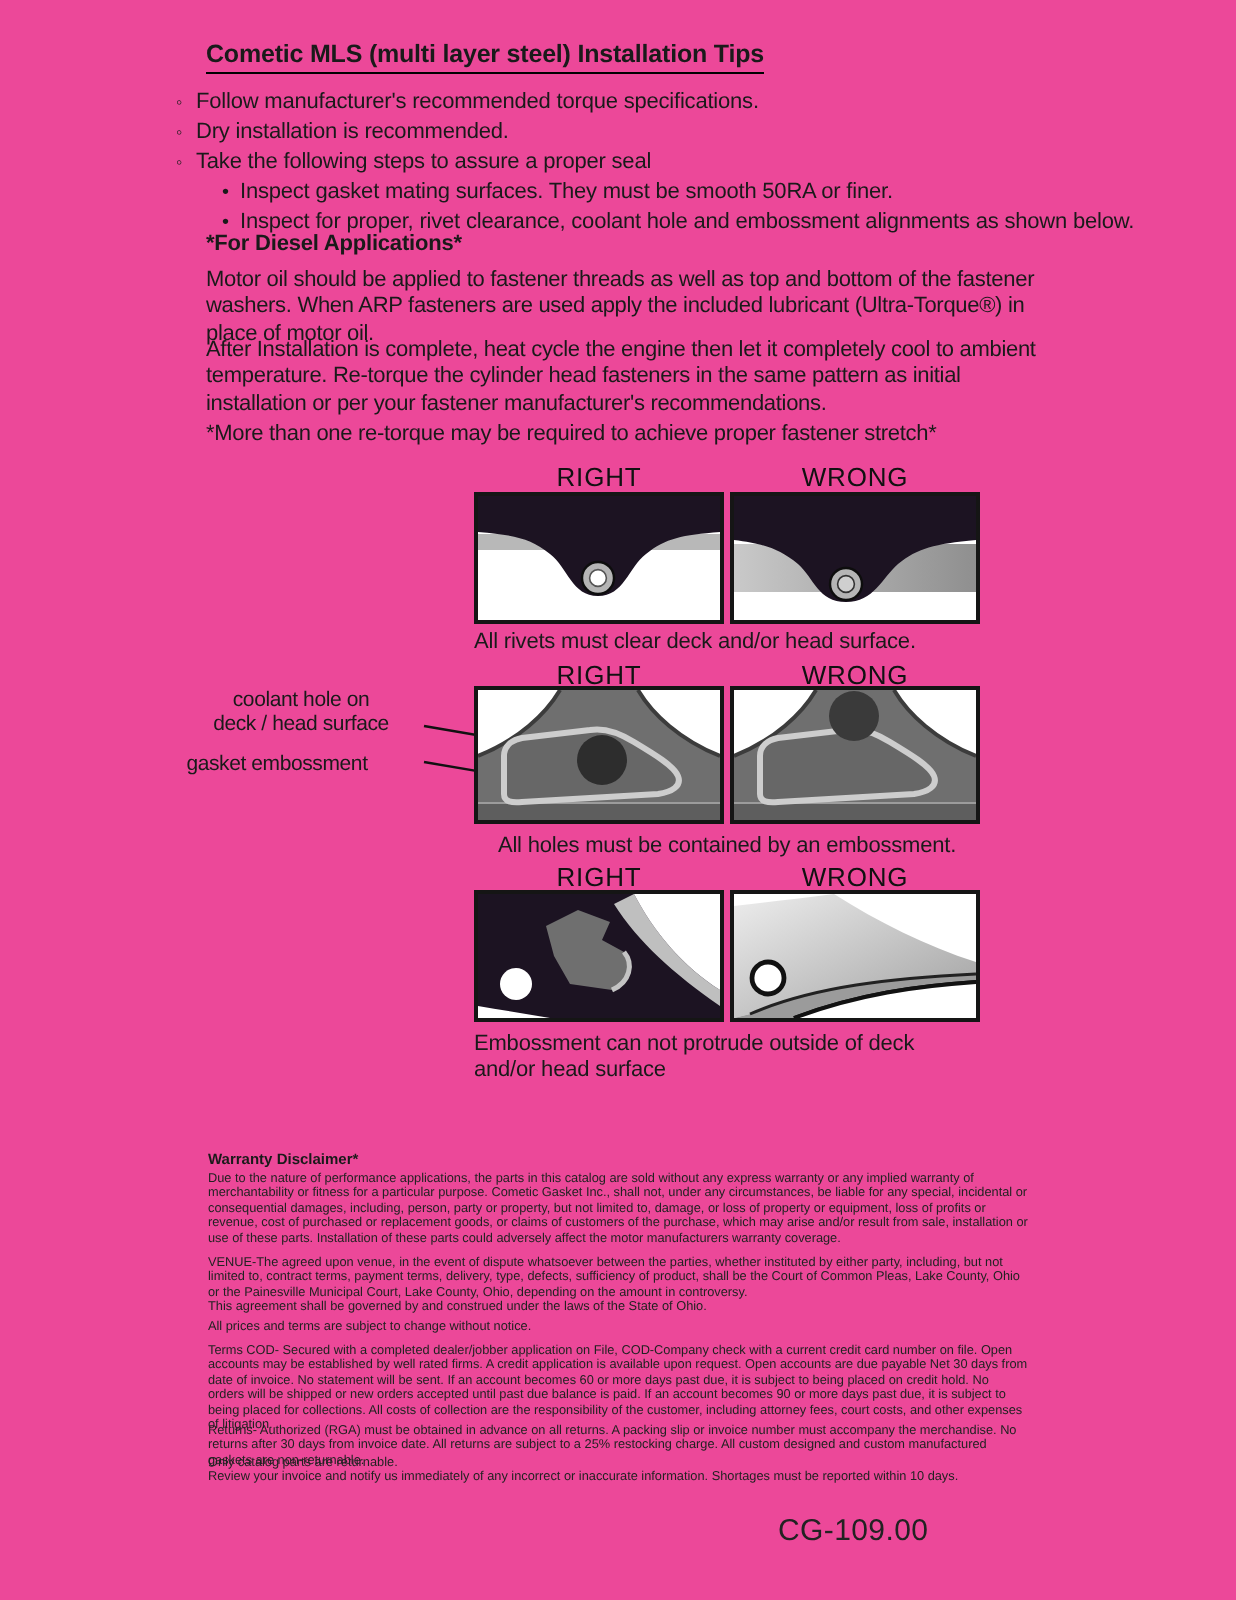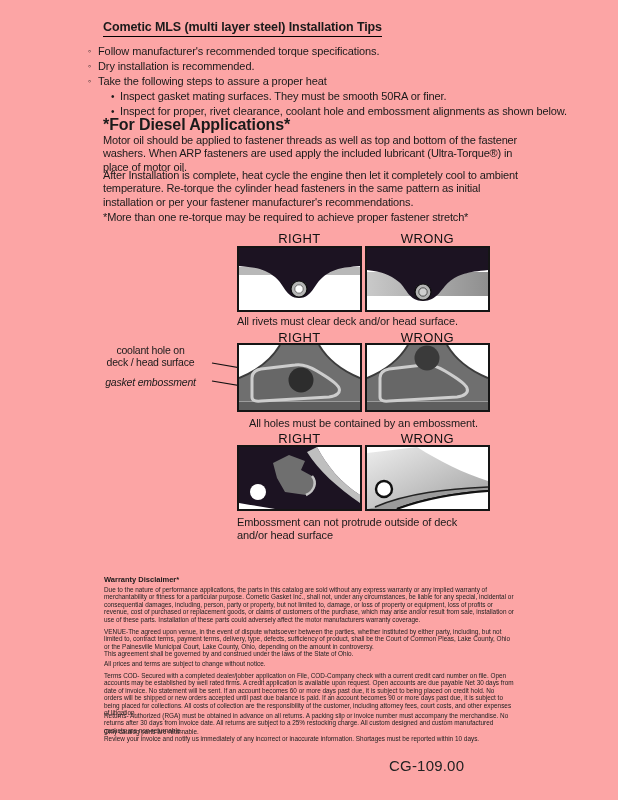--- a/index.html
+++ b/index.html
@@ -1,31 +1,31 @@
 <!DOCTYPE html>
 <html><head>
 <meta charset="utf-8">
 <style>
   html,body{margin:0;padding:0;background:#ffffff;}
   .page{
-    position:relative;width:618px;height:800px;background:#fca5a5;overflow:hidden;
+    position:relative;width:618px;height:800px;background:#ec4899;overflow:hidden;
     font-family:"Liberation Sans","DejaVu Sans",sans-serif;color:#1a1a1a;
     --dark:#1c1322; --deckgray:#b8b8b8; --webgray:#6f6f6f; --hole:#2d2d2d; --emboss:#cdcdcd;
   }
   .abs{position:absolute;}
   .title{
     left:103px;top:20px;font-size:12.5px;font-weight:bold;letter-spacing:-0.1px;
     border-bottom:1.6px solid #000;padding-bottom:2px;white-space:nowrap;
   }
   .bullets{left:88px;top:44px;width:505px;font-size:11px;letter-spacing:-0.1px;}
   .bline{display:flex;line-height:14.6px;white-space:nowrap;}
   .bline .m{width:10px;flex:0 0 10px;text-align:left;font-size:9px;line-height:15px;}
   .bline.sub{padding-left:23px;}
   .bline.sub .m{font-size:10px;width:9px;flex-basis:9px;}
-  .h2{font-size:16px;font-weight:bold;letter-spacing:-0.1px;white-space:nowrap;}
+  .h2{font-size:11px;font-weight:bold;letter-spacing:-0.1px;white-space:nowrap;}
   .para{width:424px;font-size:11px;line-height:13.4px;letter-spacing:-0.15px;}
   .dg-label{font-size:13px;letter-spacing:0.4px;color:#111;width:125px;text-align:center;}
   .artbox{border:2px solid #151515;background:#fff;display:block;}
   .cap{font-size:11px;font-weight:500;letter-spacing:-0.1px;white-space:nowrap;}
   .cap.center{width:253px;text-align:center;}
   .sidelabel{font-size:10.5px;line-height:12px;text-align:center;width:125px;letter-spacing:-0.2px;}
   .fineh{font-size:7.5px;font-weight:bold;text-align:center;}
   .fine{width:410px;font-size:6.4px;line-height:7.4px;color:#222;}
   .cg{font-size:15px;letter-spacing:0.2px;color:#222;}
 </style>
@@ -40,21 +40,21 @@
     <div class="bline">
       <span class="m">◦</span>
       <span>Follow manufacturer's recommended torque specifications.</span>
     </div>
     <div class="bline">
       <span class="m">◦</span>
       <span>Dry installation is recommended.</span>
     </div>
     <div class="bline">
       <span class="m">◦</span>
-      <span>Take the following steps to assure a proper heat</span>
+      <span>Take the following steps to assure a proper seal</span>
     </div>
     <div class="bline sub">
       <span class="m">•</span>
       <span>Inspect gasket mating surfaces.  They must be smooth 50RA or finer.</span>
     </div>
     <div class="bline sub">
       <span class="m">•</span>
       <span>Inspect for proper, rivet clearance, coolant hole and embossment alignments as shown below.</span>
     </div>
   </div>
@@ -91,21 +91,21 @@
 
   <div class="abs cap" style="left:237px;top:315px;">All rivets must clear deck and/or head surface.</div>
 
   <div class="abs dg-label" style="left:237px;top:330px;">RIGHT</div>
   <div class="abs dg-label" style="left:365px;top:330px;">WRONG</div>
 
   <div class="abs sidelabel" style="left:88px;top:344px;">
     <div>coolant hole on</div>
     <div>deck / head surface</div>
   </div>
-  <div class="abs sidelabel" style="left:88px;top:376px;font-style:italic;">gasket embossment</div>
+  <div class="abs sidelabel" style="left:76px;top:376px;">gasket embossment</div>
 
   <svg class="abs" style="left:208px;top:350px;" width="95" height="45" viewBox="0 0 95 45">
     <line x1="4" y1="13" x2="91" y2="28" stroke="#111" stroke-width="1.2"></line>
     <line x1="4" y1="31" x2="57" y2="40" stroke="#111" stroke-width="1.2"></line>
   </svg>
 
   <svg class="abs artbox" style="left:237px;top:343px;" width="121" height="65" viewBox="0 0 121 65">
     <rect x="0" y="0" width="121" height="65" fill="var(--webgray)"></rect>
     <rect x="0" y="57" width="121" height="8" fill="#5e5e5e"></rect>
     <line x1="0" y1="56.5" x2="121" y2="56.5" stroke="#9c9c9c" stroke-width="1"></line>

